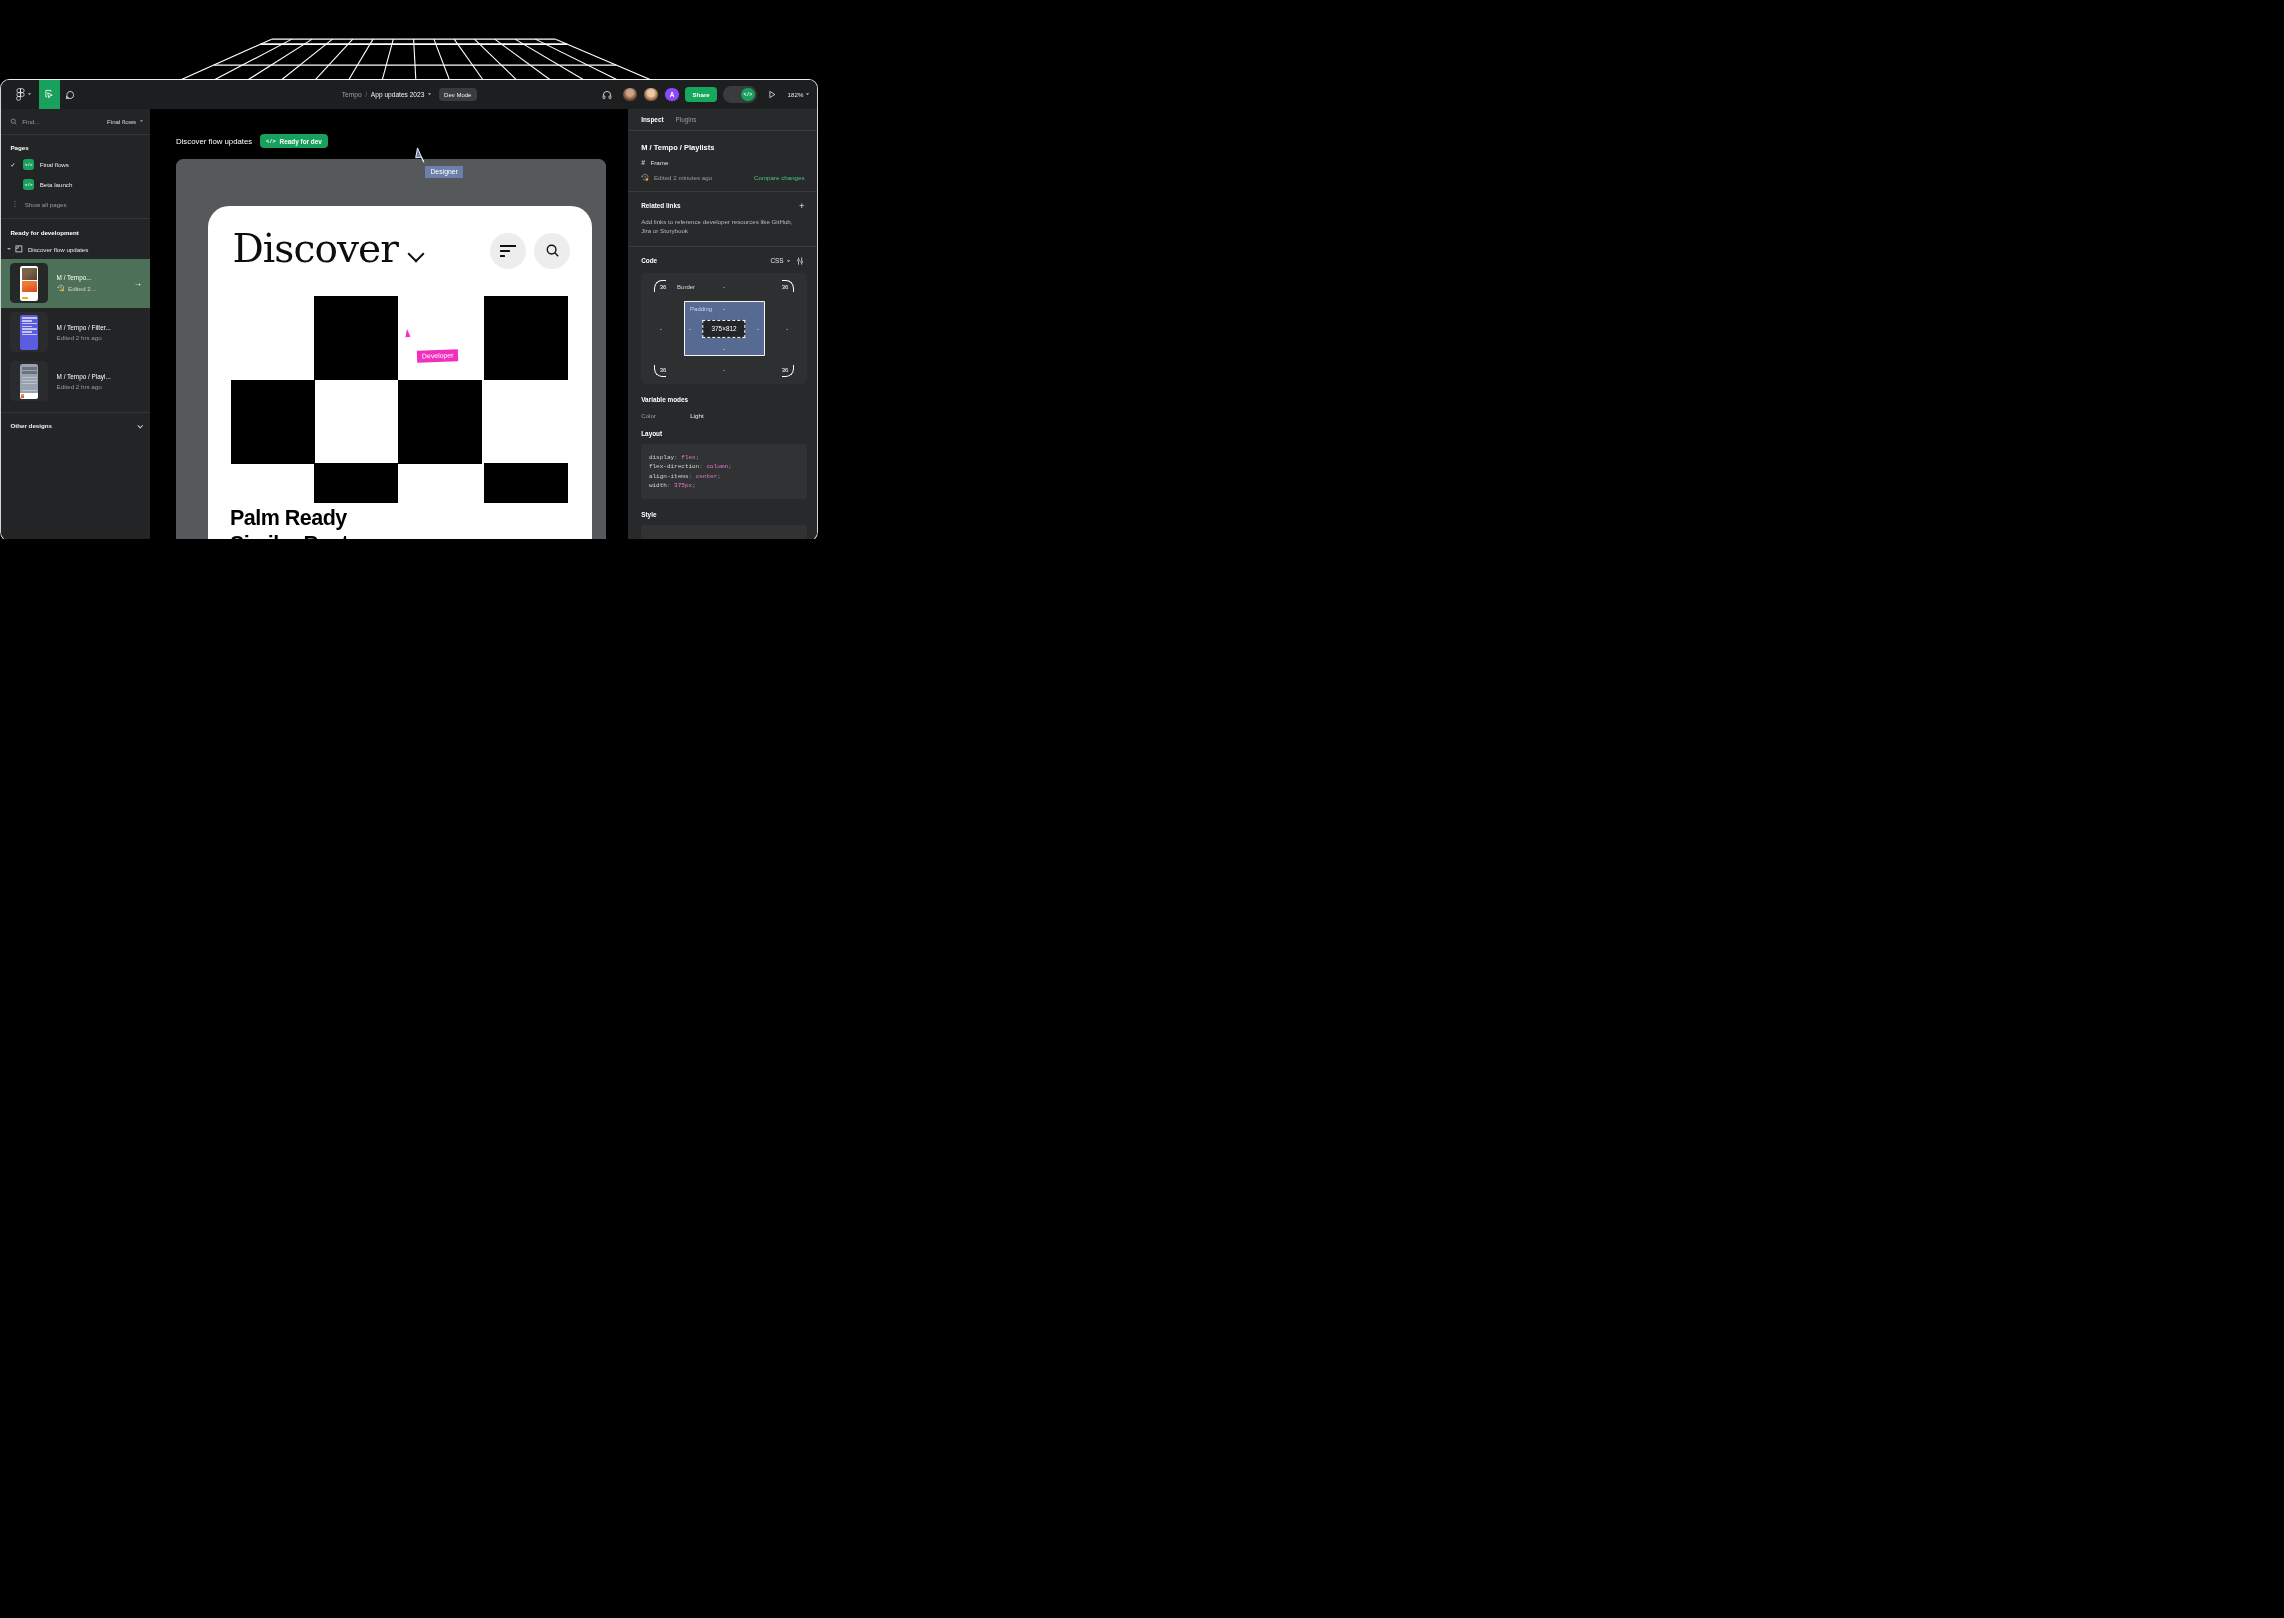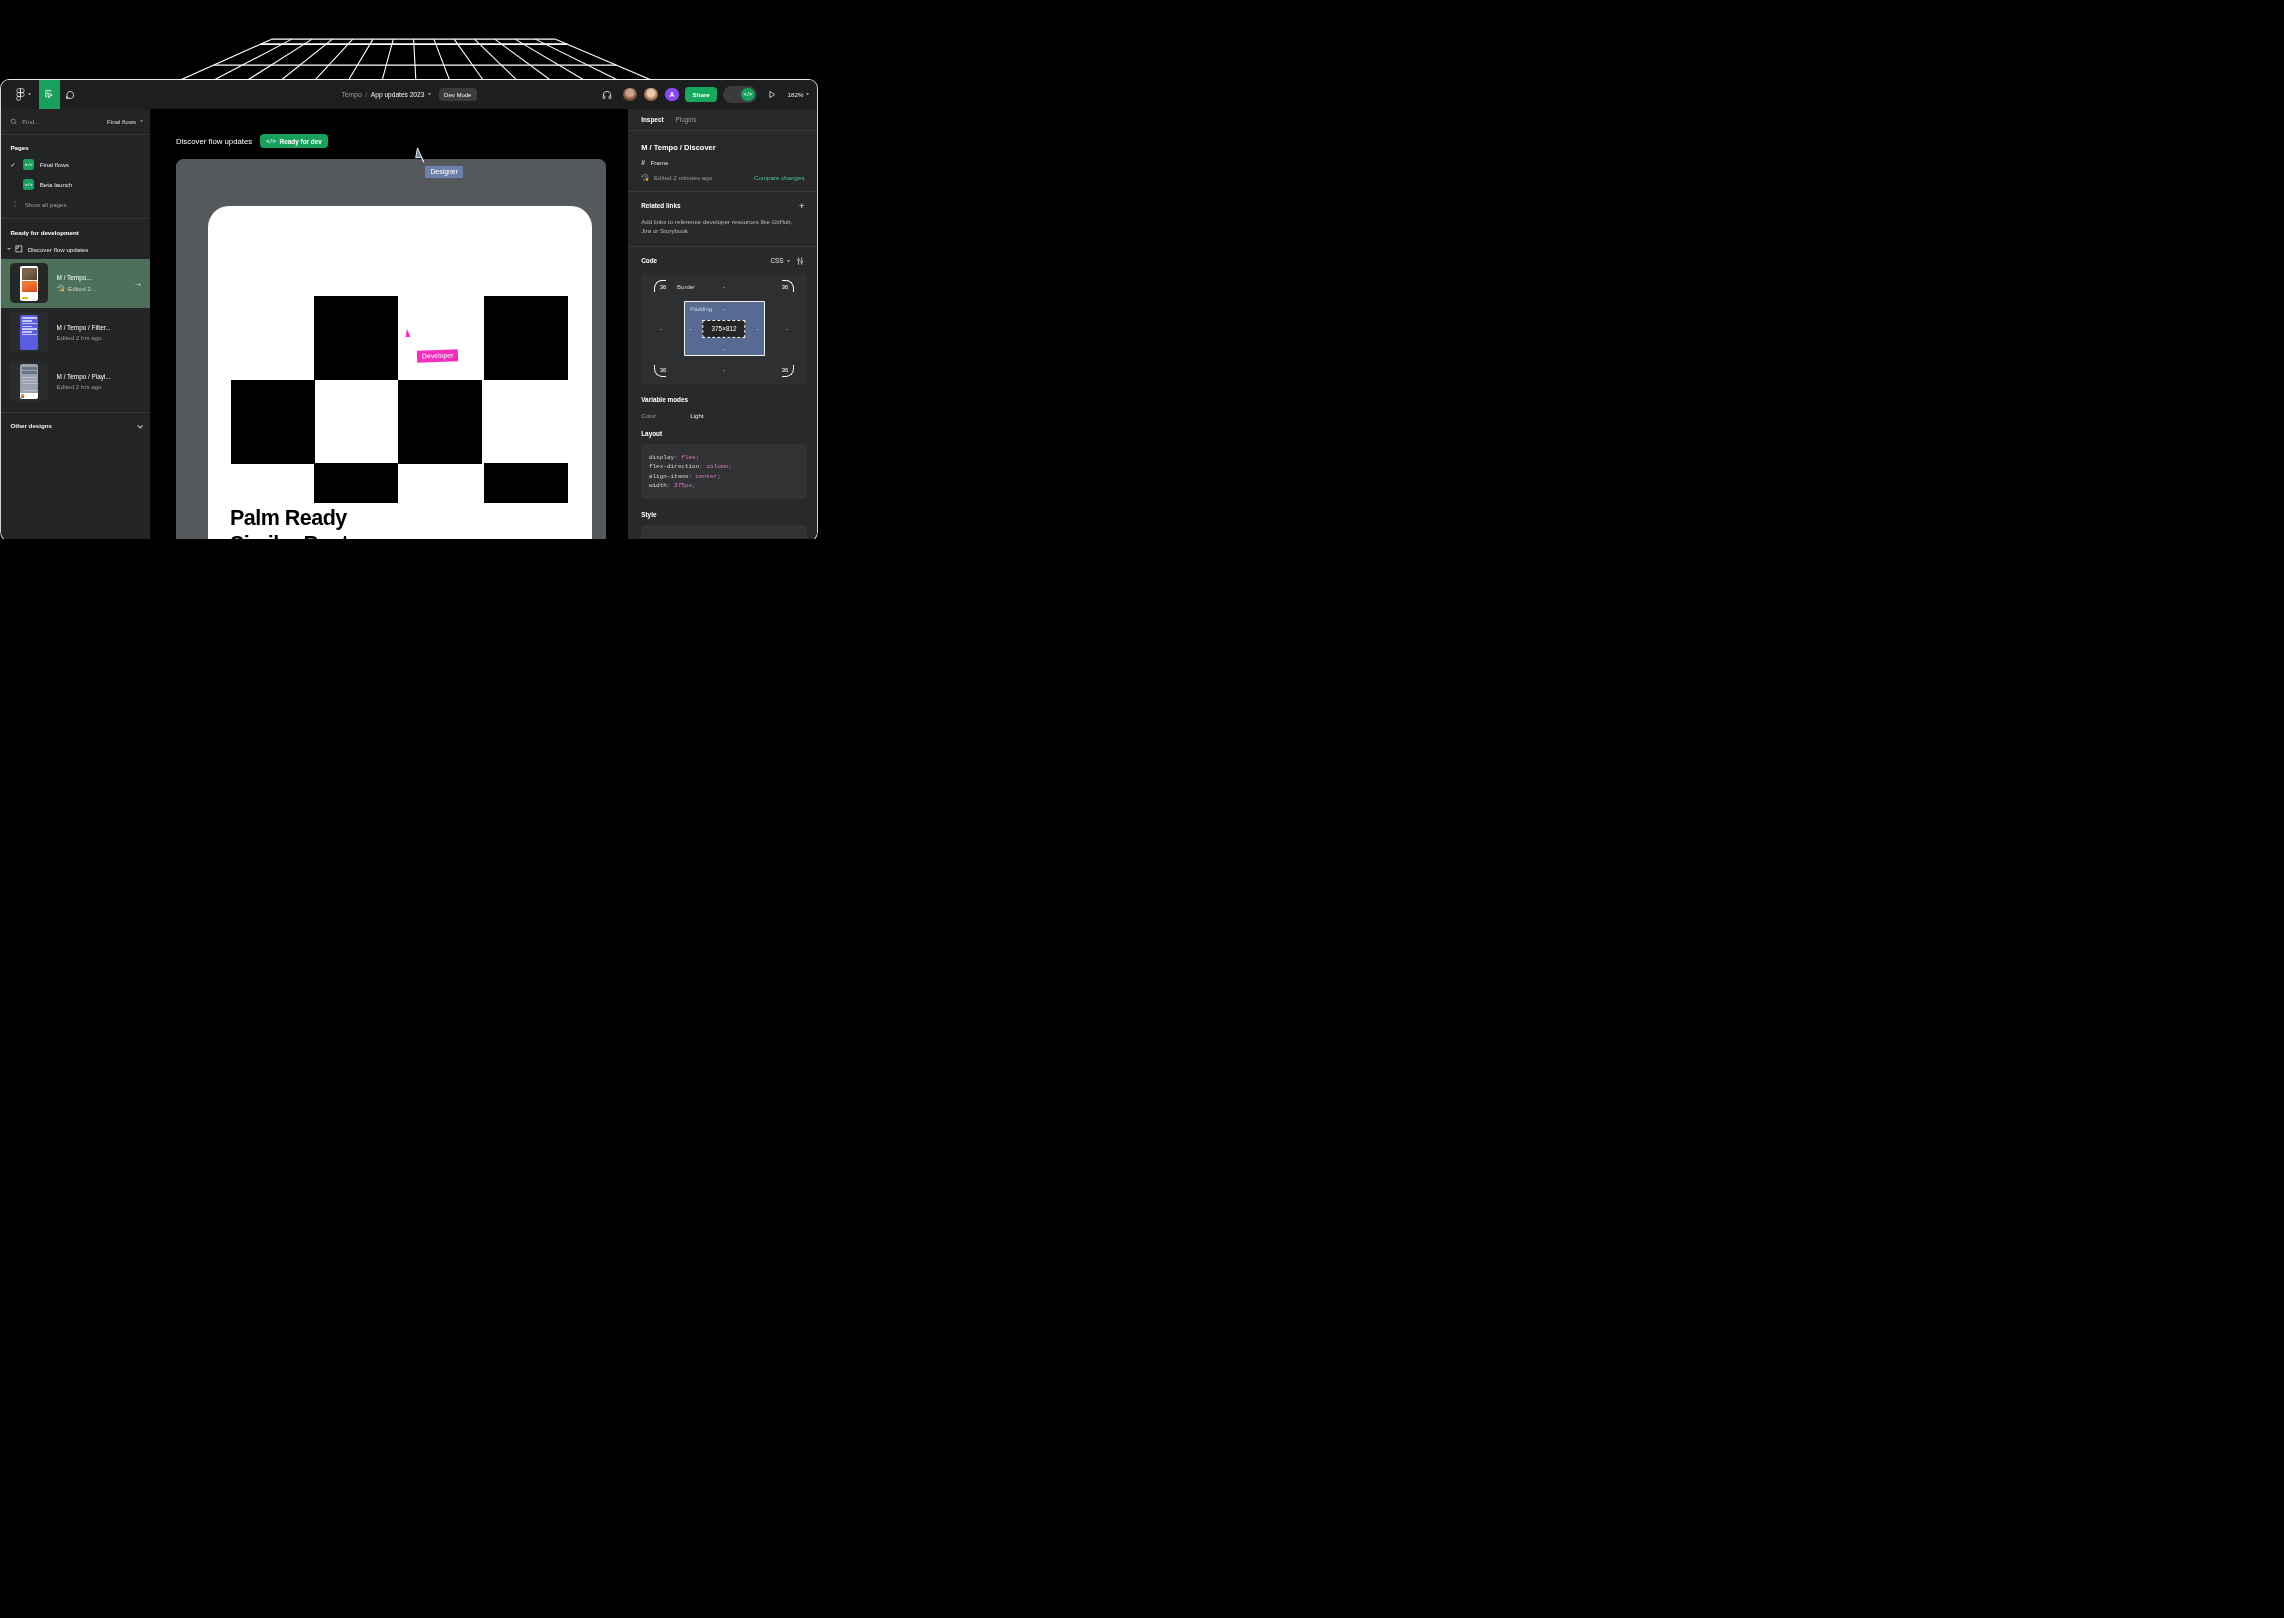--- a/index.html
+++ b/index.html
@@ -367,20 +367,39 @@
           <span class="t">Discover flow updates</span>
           <span class="ready-badge">
             <span class="glyph">&lt;/&gt;</span>
             <span>Ready for dev</span>
           </span>
         </div>
 
         <div class="frame-bg"></div>
 
         <div class="phone-card">
+          <div class="phone-head">
+            <span class="phone-title">Discover</span>
+            <span class="title-chev"></span>
+            <div class="phone-actions">
+              <div class="circle-btn">
+                <span class="filter-glyph">
+                    <i></i>
+                    <i></i>
+                    <i></i>
+                  </span>
+              </div>
+              <div class="circle-btn">
+                <svg class="icon" width="15.5" height="15.5" viewBox="0 0 34 34" fill="none" stroke="#111" stroke-width="3">
+                  <circle cx="14.5" cy="14.5" r="9.5"></circle>
+                    <path d="M21.5 21.5 L29 29"></path>
+                </svg>
+              </div>
+            </div>
+          </div>
 
           <div class="checker">
             <div class="sq" style="left:106px; top:0;"></div>
             <div class="sq" style="left:276px; top:0;"></div>
             <div class="sq" style="left:22.4px;  top:84px;"></div>
             <div class="sq" style="left:190px; top:84px;"></div>
             <div class="sq" style="left:106px; top:167px;"></div>
             <div class="sq" style="left:276px; top:167px;"></div>
           </div>
 
@@ -398,21 +417,21 @@
         </svg>
         <div class="cursor-label developer">Developer</div>
       </div>
 
       <div id="panel">
         <div class="panel-tabs">
           <span class="ptab active">Inspect</span>
           <span class="ptab idle">Plugins</span>
         </div>
 
-        <div class="sel-title">M / Tempo / Discover</div>
+        <div class="sel-title">M / Tempo / Playlists</div>
 
         <div class="frame-row">
           <span class="hash">#</span>
           <span>Frame</span>
         </div>
 
         <div class="edited-row">
           <svg class="icon" width="8.2" height="8.2" viewBox="0 0 17 17" fill="none" stroke="#9a9b9d" stroke-width="1.5">
             <path d="M2.5 8.5 a6 6 0 1 1 1.8 4.3 M2.5 8.5 l-1.4-2 M2.5 8.5 l2.1-1.2"></path>
             <path d="M8.5 5.5 v3.2 l2.3 1.4"></path>

